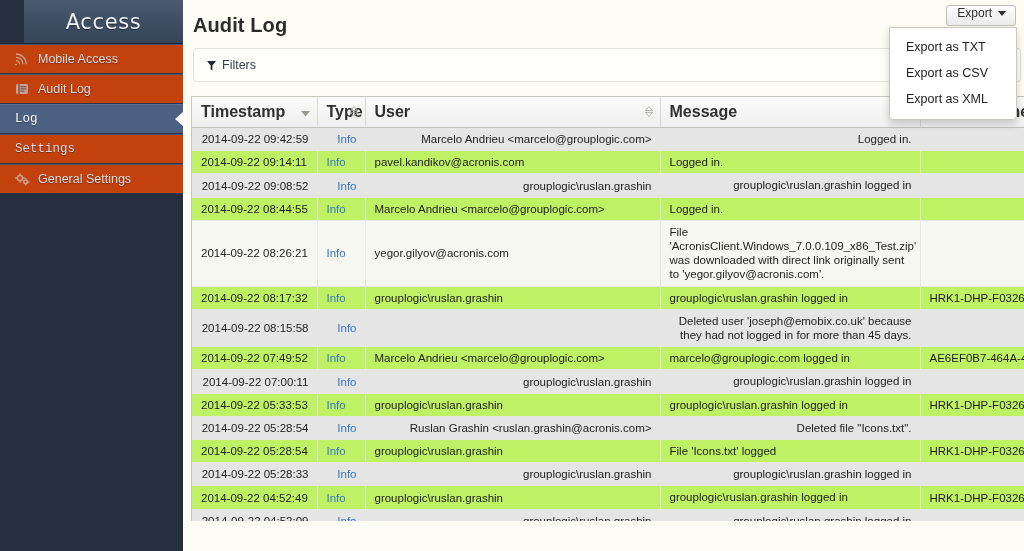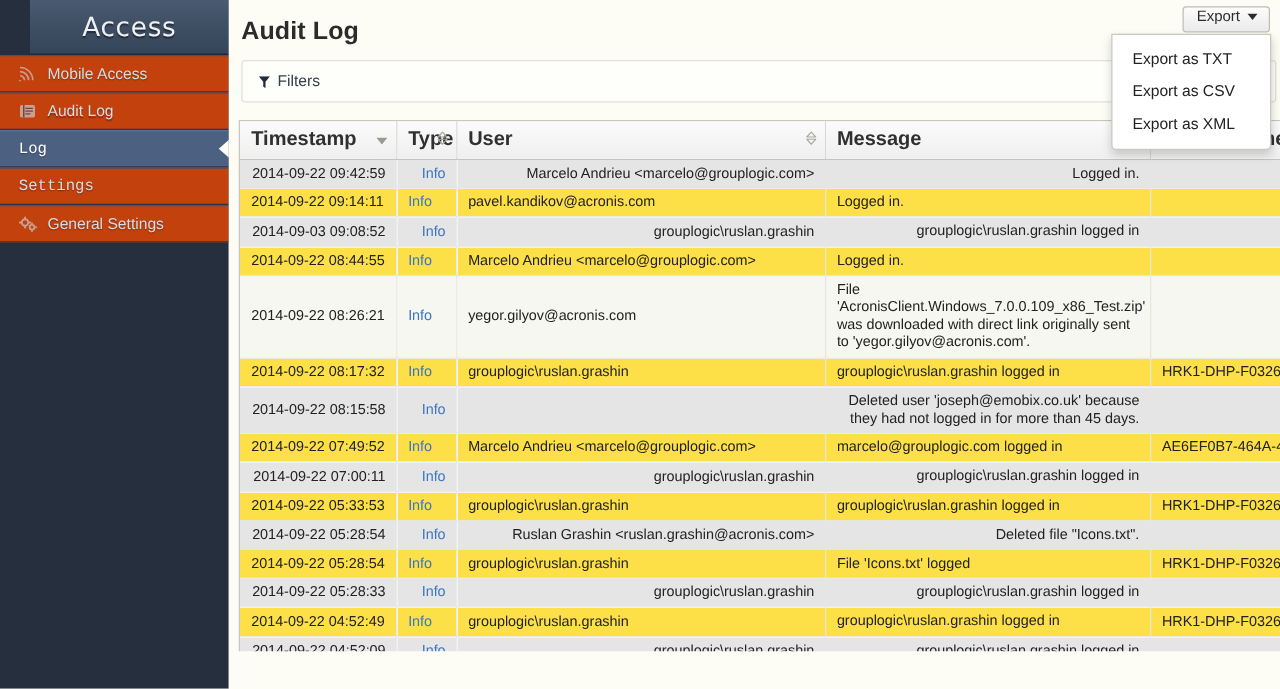--- a/index.html
+++ b/index.html
@@ -140,21 +140,21 @@
     color: #222;
     border-bottom: 1px solid #e6e6df;
     border-right: 1px solid #e6e6df;
     padding: 4px 8px 4px 9px;
     vertical-align: middle;
     white-space: nowrap;
     overflow: hidden;
   }
   tbody td.msg { white-space: normal; line-height: 14.2px; }
   tbody tr.odd  td { background: #e5e5e5; text-align: right; }
-  tbody tr.even td { background: #fde047; }
+  tbody tr.even td { background: #bef264; }
   tbody tr.tall td { background: #f7f7f1; }
   td.type { color: #3a76c4; }
   td.type span { cursor: pointer; }
   col.c-ts   { width: 125px; }
   col.c-type { width: 48px; }
   col.c-user { width: 295px; }
   col.c-msg  { width: 260px; }
   col.c-dev  { width: 282px; }
 
   
@@ -307,21 +307,21 @@
               <td></td>
             </tr>
             <tr class="even">
               <td>2014-09-22 09:14:11</td>
               <td class="type"><span>Info</span></td>
               <td>pavel.kandikov@acronis.com</td>
               <td class="msg">Logged in.</td>
               <td></td>
             </tr>
             <tr class="odd">
-              <td>2014-09-03 09:08:52</td>
+              <td>2014-09-22 09:08:52</td>
               <td class="type"><span>Info</span></td>
               <td>grouplogic\ruslan.grashin</td>
               <td class="msg">grouplogic\ruslan.grashin logged in</td>
               <td>HRK1-DHP-F03266 [HP Z2:</td>
             </tr>
             <tr class="even">
               <td>2014-09-22 08:44:55</td>
               <td class="type"><span>Info</span></td>
               <td>Marcelo Andrieu &lt;marcelo@grouplogic.com&gt;</td>
               <td class="msg">Logged in.</td>

